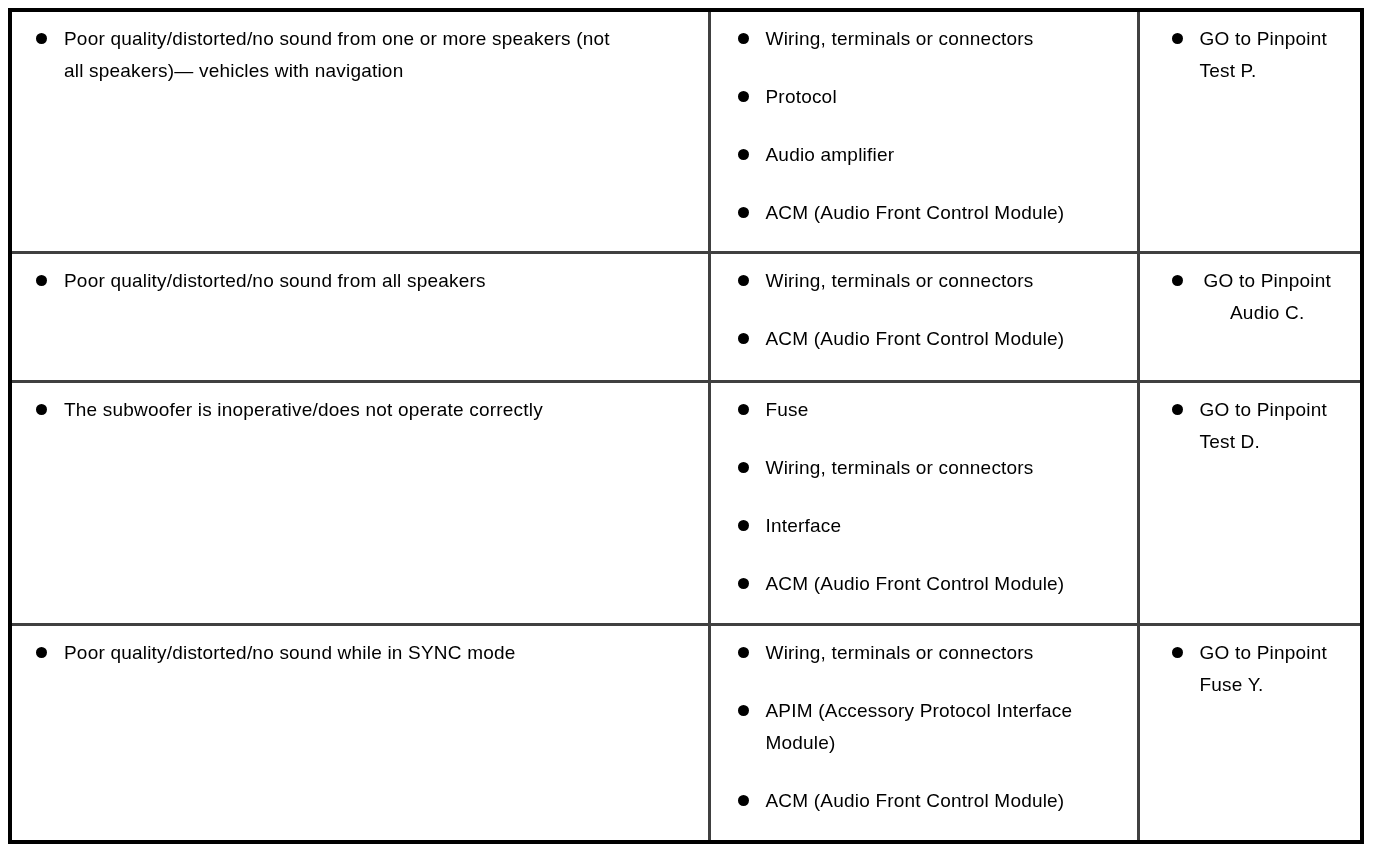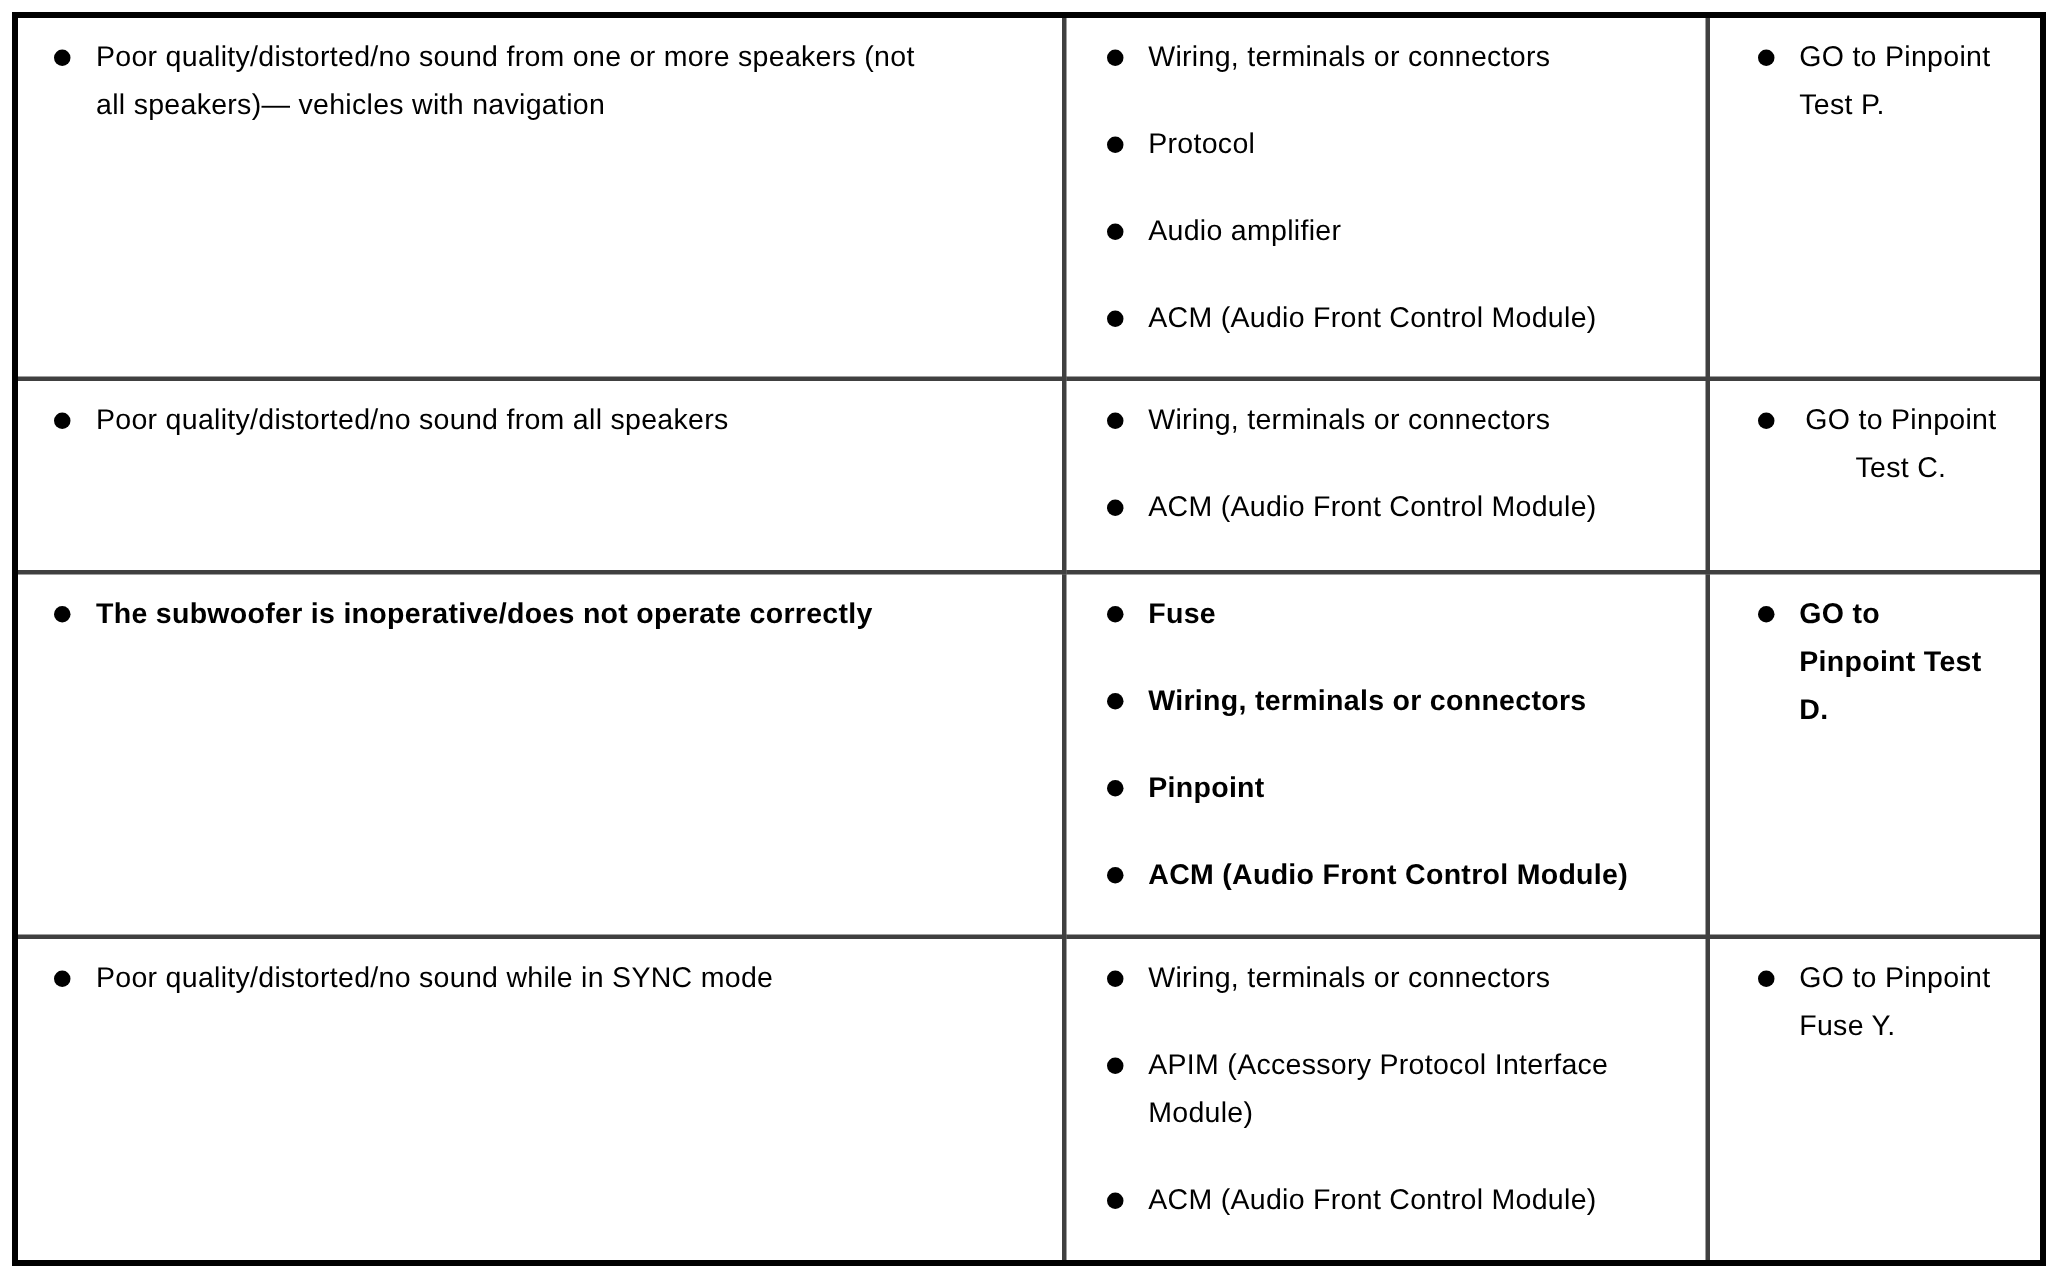--- a/index.html
+++ b/index.html
@@ -36,21 +36,21 @@
     border: 3px solid #404040;
     vertical-align: top;
     box-sizing: border-box;
     padding: 11px 0 6px 0;
     font-size: 19px;
     line-height: 32px;
     letter-spacing: 0.2px;
   }
   tr.t-row:nth-child(1) td.cell { height: 242px; }
   tr.t-row:nth-child(2) td.cell { height: 129px; text-align: center; }
-  tr.t-row:nth-child(3) td.cell { height: 243px; font-weight: bold; }
+  tr.t-row:nth-child(3) td.cell { height: 243px; }
   tr.t-row:nth-child(4) td.cell { height: 218px; }
 
   td.symptom-cell { padding-left: 24px; padding-right: 74px; }
   td.sources-cell { padding-left: 27px; padding-right: 21px; }
   td.action-cell  { padding-left: 32px; padding-right: 25px; }
 
   .bullet-item {
     display: flex;
     align-items: flex-start;
     margin: 0 0 26px 0;
@@ -127,21 +127,21 @@
   </div>
 
   <div class="bullet-item">
     <span class="bullet"></span>
     <span class="bullet-text source-text">ACM (Audio Front Control Module)</span>
   </div>
 </td>
     <td class="cell action-cell">
       <div class="bullet-item">
         <span class="bullet"></span>
-        <span class="bullet-text action-text">GO to Pinpoint Test C.</span>
+        <span class="bullet-text action-text">GO to Pinpoint Audio C.</span>
       </div>
     </td>
   </tr>
 
   <tr class="t-row">
     <td class="cell symptom-cell">
       <div class="bullet-item">
         <span class="bullet"></span>
         <span class="bullet-text symptom-text">The subwoofer is inoperative/does not operate correctly</span>
       </div>
@@ -152,21 +152,21 @@
     <span class="bullet-text source-text">Fuse</span>
   </div>
 
   <div class="bullet-item">
     <span class="bullet"></span>
     <span class="bullet-text source-text">Wiring, terminals or connectors</span>
   </div>
 
   <div class="bullet-item">
     <span class="bullet"></span>
-    <span class="bullet-text source-text">Pinpoint</span>
+    <span class="bullet-text source-text">Interface</span>
   </div>
 
   <div class="bullet-item">
     <span class="bullet"></span>
     <span class="bullet-text source-text">ACM (Audio Front Control Module)</span>
   </div>
 </td>
     <td class="cell action-cell">
       <div class="bullet-item">
         <span class="bullet"></span>

